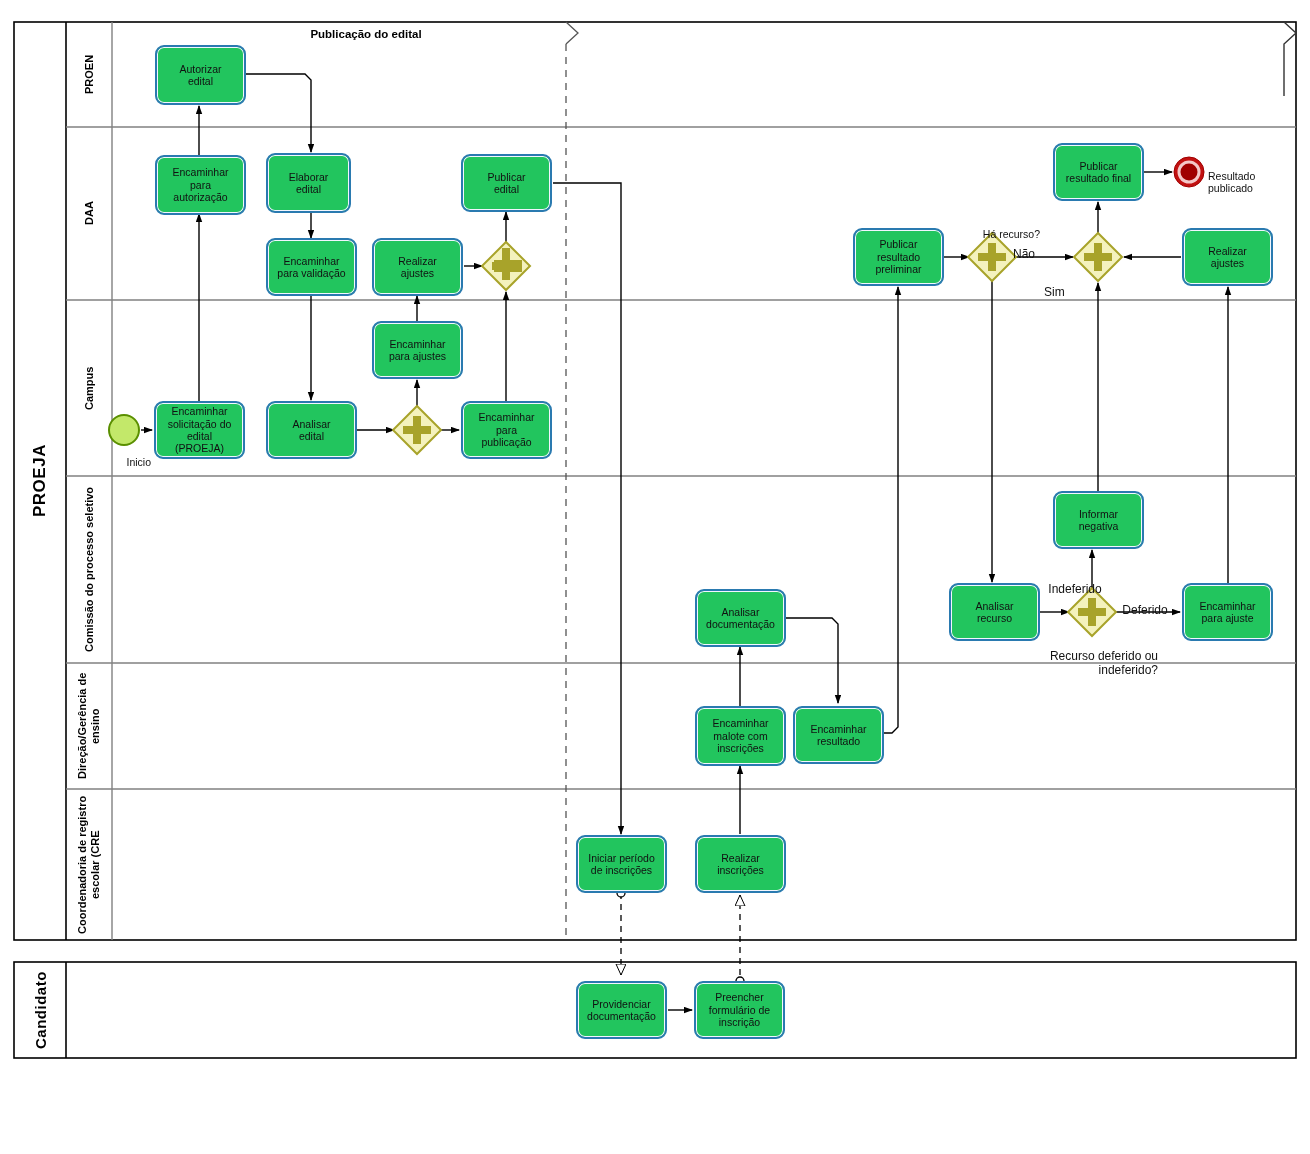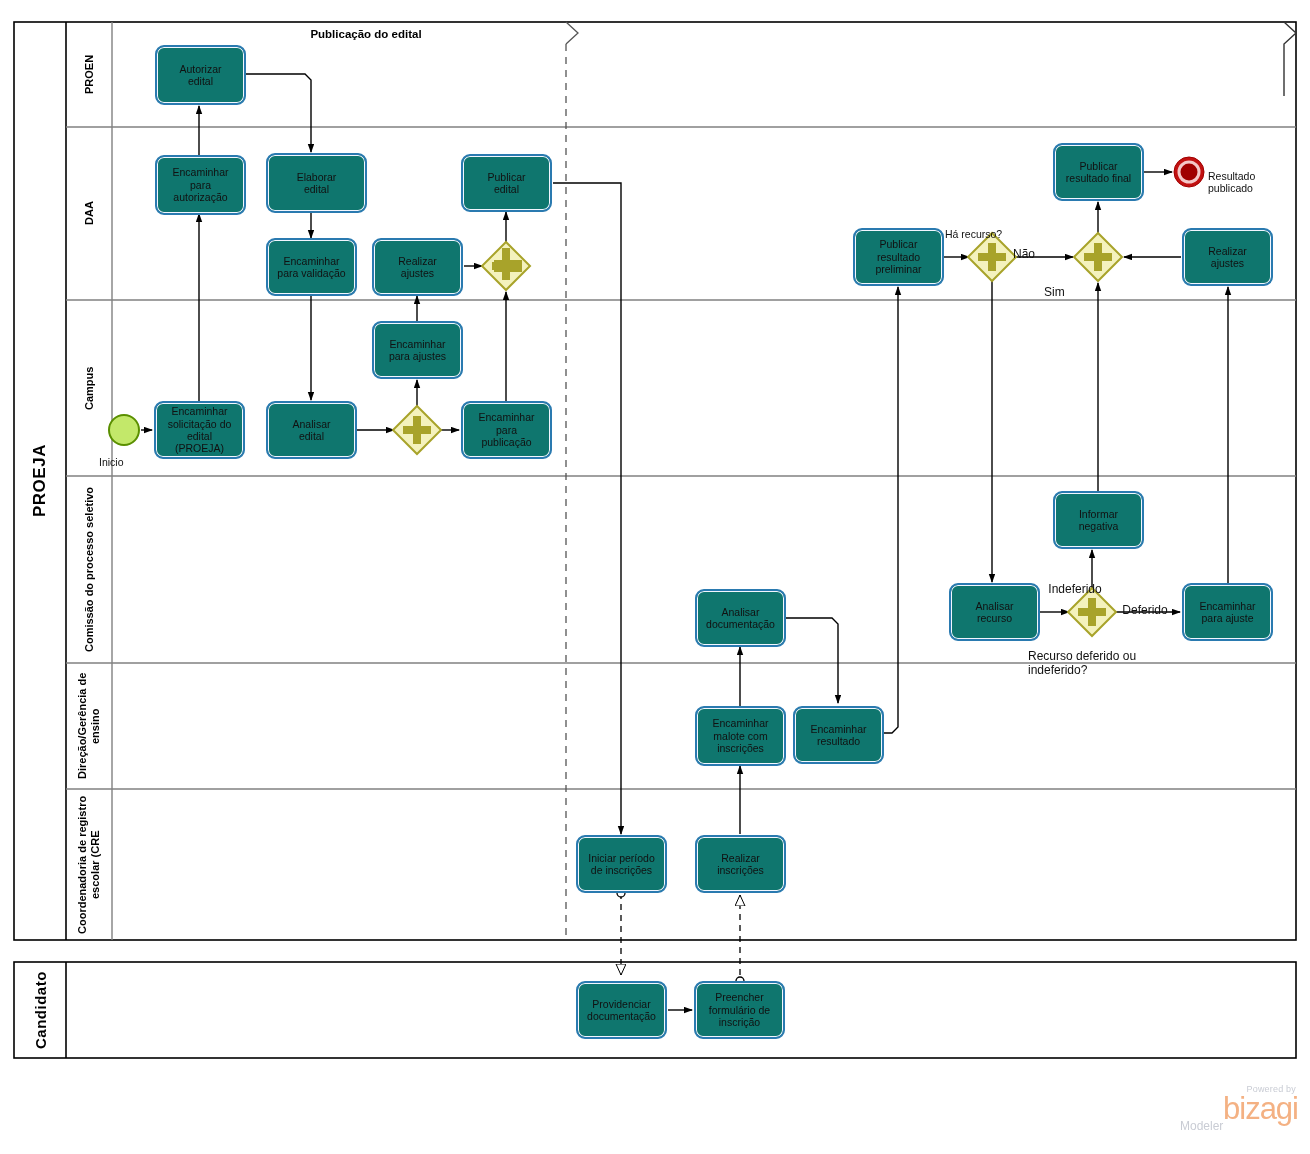--- a/index.html
+++ b/index.html
@@ -15,30 +15,30 @@
     position:absolute;display:flex;align-items:center;justify-content:center;
     font-weight:bold;font-size:17px;color:#000;text-align:center;
     writing-mode:vertical-rl;transform:rotate(180deg);letter-spacing:.5px;
   }
   .phase-title{
     position:absolute;font-weight:bold;font-size:11.5px;color:#000;text-align:center;
     white-space:nowrap;
   }
   .task{
     position:absolute;box-sizing:border-box;
-    background:#0f766e;
+    background:#22c55e;
     border:2px solid #2a7ab0;
     border-radius:9px;
     display:flex;align-items:center;justify-content:center;
     font-size:10.5px;color:#111;text-align:center;line-height:1.18;
     padding:2px 3px;
     box-shadow:inset 0 0 0 1px #f2f6ff;
   }
   .ev-label{
-    position:absolute;font-size:10.5px;color:#111;text-align:left;line-height:1.15;
+    position:absolute;font-size:10.5px;color:#111;text-align:right;line-height:1.15;
     white-space:pre-line;
   }
   .flow-label{
     position:absolute;font-size:12px;color:#111;text-align:center;line-height:1.15;
     white-space:pre-line;
   }
   .logo{
     position:absolute;right:12px;bottom:8px;width:120px;height:62px;
     text-align:right;font-family:"Liberation Sans",sans-serif;
   }
@@ -226,21 +226,21 @@
 
   <div class="task" style="left:155px;top:45px;width:91px;height:60px;">
     <span style="white-space:pre-line">Autorizar
 edital</span>
   </div>
   <div class="task" style="left:155px;top:155px;width:91px;height:60px;">
     <span style="white-space:pre-line">Encaminhar
 para
 autorização</span>
   </div>
-  <div class="task" style="left:266px;top:153px;width:101px;height:60px;">
+  <div class="task" style="left:266px;top:153px;width:85px;height:60px;">
     <span style="white-space:pre-line">Elaborar
 edital</span>
   </div>
   <div class="task" style="left:266px;top:238px;width:91px;height:58px;">
     <span style="white-space:pre-line">Encaminhar
 para validação</span>
   </div>
   <div class="task" style="left:372px;top:238px;width:91px;height:58px;">
     <span style="white-space:pre-line">Realizar
 ajustes</span>
@@ -346,19 +346,14 @@
   <div class="flow-label" style="left:1044px;top:272px;width:30px;text-align:left;">
     <span>Sim</span>
   </div>
   <div class="flow-label" style="left:1040px;top:569px;width:70px;">
     <span>Indeferido</span>
   </div>
   <div class="flow-label" style="left:1114px;top:590px;width:62px;">
     <span>Deferido</span>
   </div>
 
-  <div class="logo">
-    <span class="pw">Powered by</span>
-    <span class="bz">bizagi</span>
-    <span class="md">Modeler</span>
-  </div>
 
 </div>
 
 </body></html>

